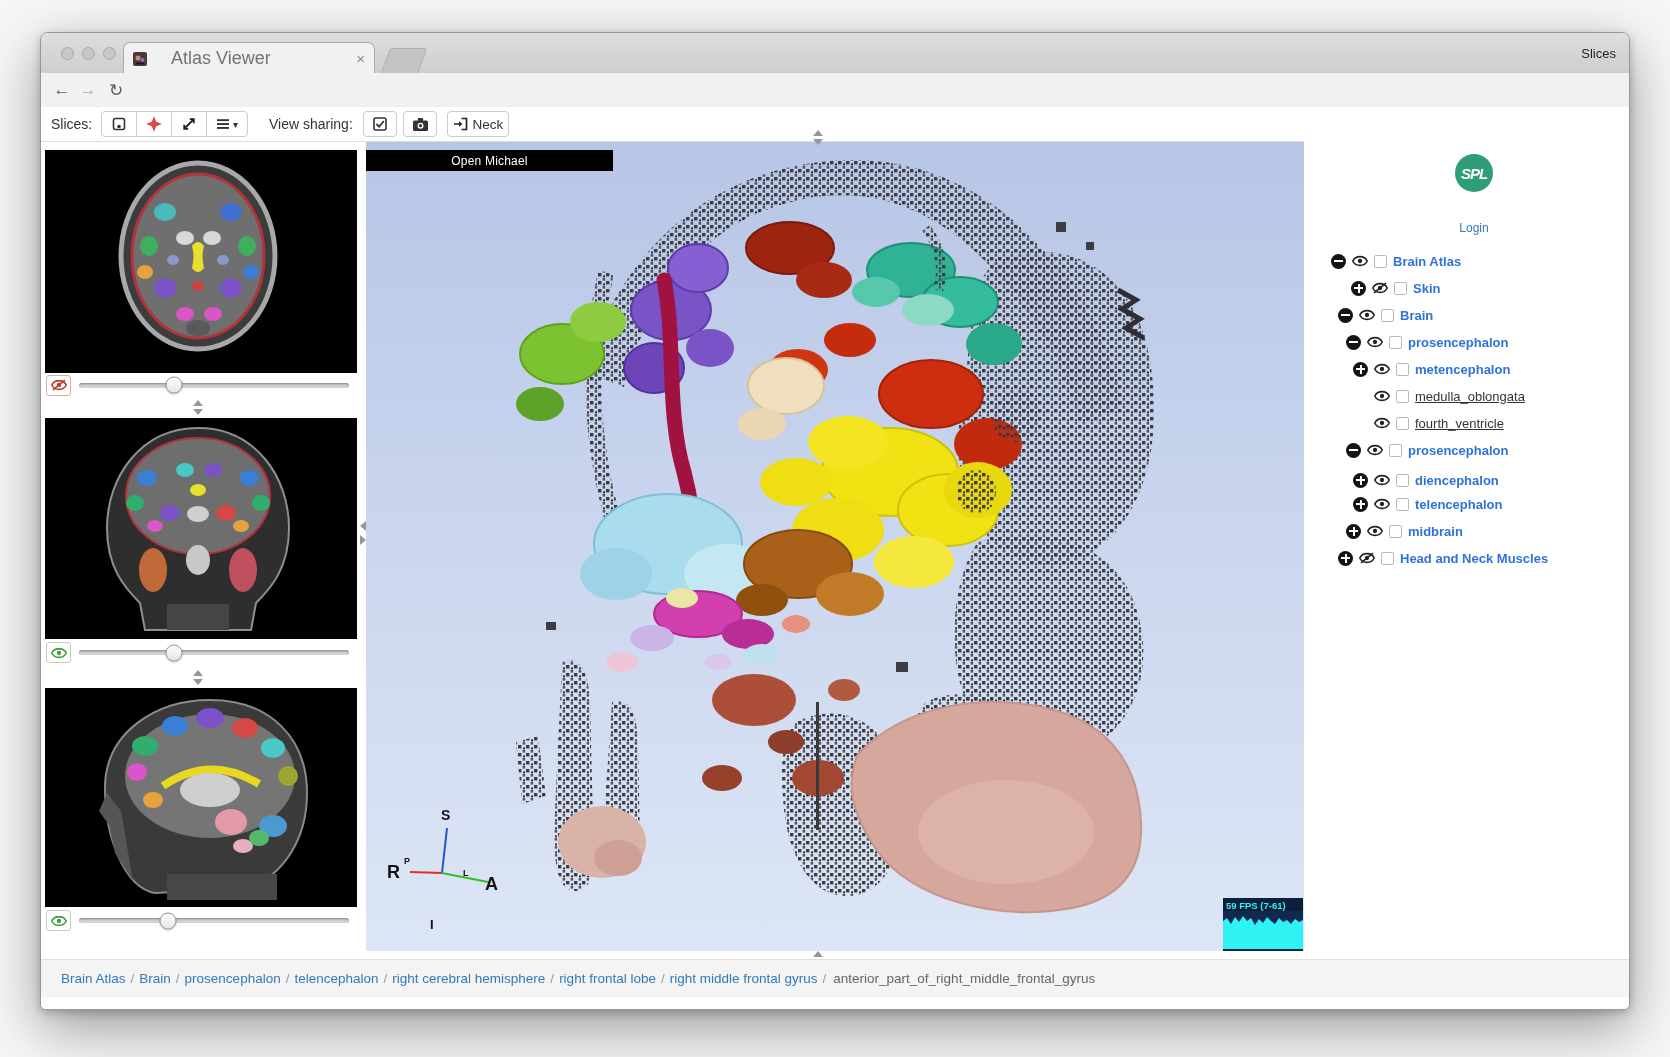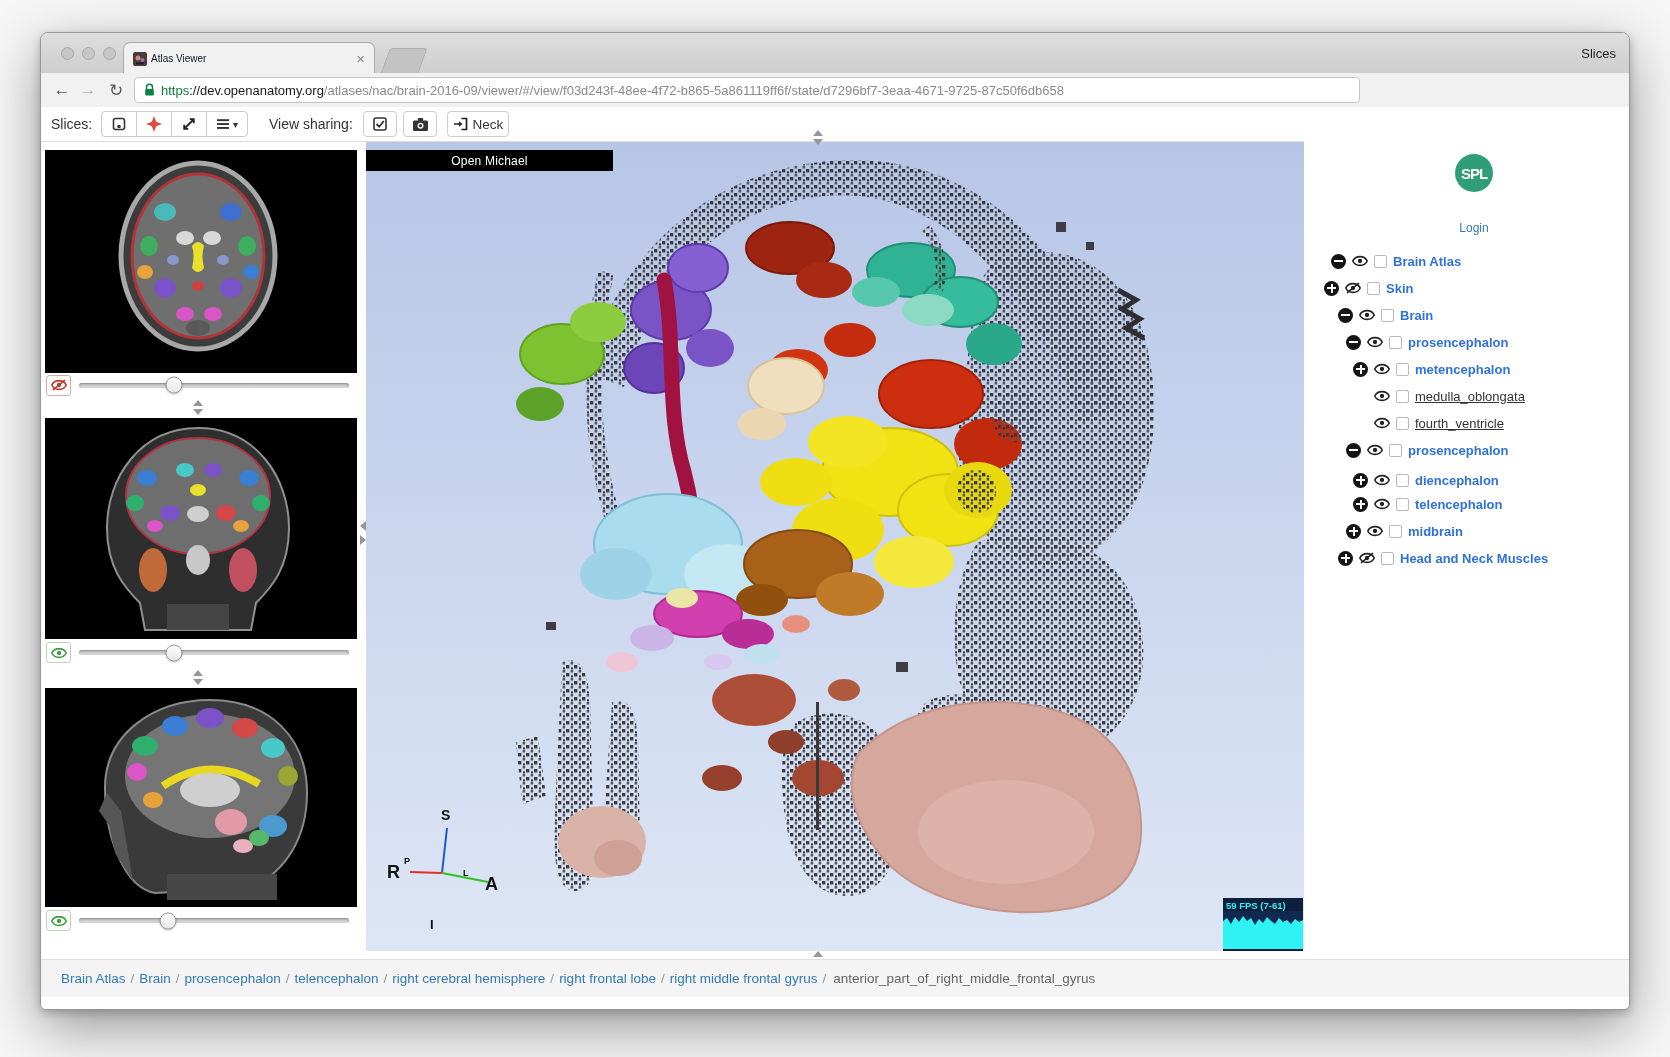--- a/index.html
+++ b/index.html
@@ -7,21 +7,21 @@
         font-family:"Liberation Sans",sans-serif;-webkit-font-smoothing:antialiased;}
   .window{position:absolute;left:40px;top:32px;width:1590px;height:978px;box-sizing:border-box;
           border:1px solid #979797;border-radius:8px 8px 6px 6px;background:#fff;overflow:hidden;
           box-shadow:0 18px 55px rgba(0,0,0,.38),0 3px 10px rgba(0,0,0,.22);}
   
   .tabstrip{position:absolute;left:0;top:0;right:0;height:40px;background:linear-gradient(#dedede,#cecece);
             border-bottom:1px solid #b2b2b2;}
   .light{position:absolute;top:14px;width:13px;height:13px;border-radius:50%;background:#c7c7c7;border:1px solid #a9a9a9;box-sizing:border-box;}
   .tab{position:absolute;left:82px;top:9px;width:252px;height:32px;background:#f1f1f1;border:1px solid #aaa;border-bottom:none;
        border-radius:7px 7px 0 0;display:flex;align-items:center;padding:0 9px;box-sizing:border-box;}
-  .tab-title{font-size:10px;color:#0f172a;margin-left:4px;flex:1;white-space:nowrap;overflow:hidden;}
+  .tab-title{font-size:18px;color:#737373;margin-left:24px;flex:1;white-space:nowrap;overflow:hidden;}
   .tab-close{font-size:15px;color:#8a8a8a;line-height:1;cursor:default;}
   .tab-stub{position:absolute;left:344px;top:15px;width:36px;height:25px;background:#c3c3c3;border:1px solid #adadad;
             border-bottom:none;border-radius:4px 4px 0 0;transform:skewX(-20deg);}
   .profile-name{position:absolute;right:13px;top:13px;font-size:13px;color:#1f1f1f;}
   .omnibox{position:absolute;left:0;top:40px;right:0;height:34px;background:#f1f1f1;border-bottom:1px solid #c7c7c7;}
   .navbtn{position:absolute;top:0;height:34px;display:flex;align-items:center;justify-content:center;width:26px;
           font-size:17px;color:#585858;}
   .navbtn.dis{color:#b4b4b4;}
   .urlfield{position:absolute;left:93px;top:4px;width:1226px;height:26px;background:#fff;border:1px solid #c5c5c5;border-radius:4px;
             box-sizing:border-box;display:flex;align-items:center;padding:0 9px;font-size:13px;white-space:nowrap;overflow:hidden;}
@@ -66,21 +66,21 @@
   .canvas3d{position:absolute;left:325px;top:109px;width:938px;height:809px;overflow:hidden;
             background:linear-gradient(180deg,#b7c6e6 0%,#c9d5ee 45%,#dde6f5 100%);}
   .opencontrols{position:absolute;left:0;top:8px;width:247px;height:21px;background:#000;color:#fff;font-size:12px;
                 display:flex;align-items:center;justify-content:center;letter-spacing:.2px;}
   .axlab{position:absolute;color:#111;font-weight:bold;}
   .fpsbox{position:absolute;right:1px;bottom:0;width:80px;height:53px;background:#0d1f3c;}
   .fpstitle{color:#2ff2f4;font-size:9.5px;font-weight:bold;padding:2px 0 0 3px;white-space:nowrap;}
   
   .sidebar{position:absolute;left:1263px;top:108px;width:327px;height:818px;background:#fff;}
   .spl-logo{position:absolute;left:151px;top:13px;width:38px;height:38px;border-radius:50%;background:#2f9e78;
-            color:#fff;font-weight:bold;font-size:15px;display:flex;align-items:center;justify-content:center;letter-spacing:-1px;}
+            color:#fff;font-weight:bold;font-size:15px;font-style:italic;display:flex;align-items:center;justify-content:center;letter-spacing:-1px;}
   .source-link{position:absolute;left:0;top:80px;width:340px;text-align:center;font-size:12px;color:#337ab7;text-decoration:none;}
   .trow{position:absolute;display:flex;align-items:center;height:20px;}
   .tg{width:15px;height:15px;border-radius:50%;background:#141414;position:relative;margin-right:6px;flex:none;}
   .tg .h{position:absolute;left:3px;right:3px;top:6.5px;height:2px;background:#fff;}
   .tg .v{position:absolute;top:3px;bottom:3px;left:6.5px;width:2px;background:#fff;}
   .tg.none{visibility:hidden;}
   .eyewrap{width:17px;margin-right:5px;flex:none;display:flex;align-items:center;}
   .cb{width:13px;height:13px;border:1px solid #b9b9b9;border-radius:2px;background:#fff;margin-right:6px;flex:none;box-sizing:border-box;}
   .tlabel{font-size:13px;font-weight:bold;color:#2f72d9;text-decoration:none;white-space:nowrap;}
   .tlabel.plain{color:#333;font-weight:normal;text-decoration:underline;}
@@ -113,30 +113,20 @@
       <span class="tab-close">×</span>
     </div>
     <div class="tab-stub"></div>
     <span class="profile-name">Slices</span>
   </div>
 
   <div class="omnibox">
     <span class="navbtn" style="left:8px">←</span>
     <span class="navbtn dis" style="left:34px">→</span>
     <span class="navbtn" style="left:62px">↻</span>
-    <div class="urlfield">
-      <svg width="11" height="14" viewBox="0 0 11 14" style="margin-right:6px;flex:none">
-            <path d="M2.5 6 V4.2 a3 3 0 0 1 6 0 V6" fill="none" stroke="#0b8043" stroke-width="1.5"></path>
-            <rect x="1.2" y="6" width="8.6" height="6.5" rx="1" fill="#0b8043"></rect>
-          </svg>
-      <span class="u-scheme">https</span>
-          <span class="u-host">://</span>
-          <span class="u-host">dev.openanatomy.org</span>
-          <span class="u-path">/atlases/nac/brain-2016-09/viewer/#/view/f03d243f-48ee-4f72-b865-5a861119ff6f/state/d7296bf7-3eaa-4671-9725-87c50f6db658</span>
-    </div>
     <span class="exticon ext-star" style="left:1326px">☆</span>
     <span class="exticon" style="left:1356px">
       <svg width="16" height="16" viewBox="0 0 16 16">
             <path d="M2 3 h12 v4.5 a6 5.5 0 0 1 -12 0 Z" fill="#8f949a"></path>
             <path d="M5 6 l3 3 3 -3" stroke="#fff" stroke-width="1.8" fill="none"></path>
           </svg>
     </span>
     <span class="exticon" style="left:1386px">
       <svg width="16" height="16" viewBox="0 0 16 16">
             <path d="M3 11 a5 6 0 0 1 10 0" stroke="#c9c9c9" stroke-width="2" fill="none"></path>
@@ -454,21 +444,21 @@
           </span>
       <span class="eyewrap">
             <svg width="16" height="12" viewBox="0 0 20 14">
               <path d="M10 1.5 C5.2 1.5 2 4.8 1 7 c1 2.2 4.2 5.5 9 5.5 s8 -3.3 9 -5.5 c-1 -2.2 -4.2 -5.5 -9 -5.5 Z" fill="none" stroke="#222" stroke-width="2"></path>
               <circle cx="10" cy="7" r="2.7" fill="#222"></circle>
             </svg>
           </span>
       <span class="cb"></span>
       <a class="tlabel">Brain Atlas</a>
     </div>
-    <div class="trow" style="left:20px;top:137px">
+    <div class="trow" style="left:47px;top:137px">
       <span class="tg">
             <i class="h"></i>
             <i class="v"></i>
           </span>
       <span class="eyewrap">
             <svg width="16" height="12" viewBox="0 0 20 14">
               <path d="M10 1.5 C5.2 1.5 2 4.8 1 7 c1 2.2 4.2 5.5 9 5.5 s8 -3.3 9 -5.5 c-1 -2.2 -4.2 -5.5 -9 -5.5 Z" fill="none" stroke="#222" stroke-width="2"></path>
               <circle cx="10" cy="7" r="2.7" fill="#222"></circle>
               <line x1="2.5" y1="13" x2="17.5" y2="1" stroke="#222" stroke-width="2"></line>
             </svg>

